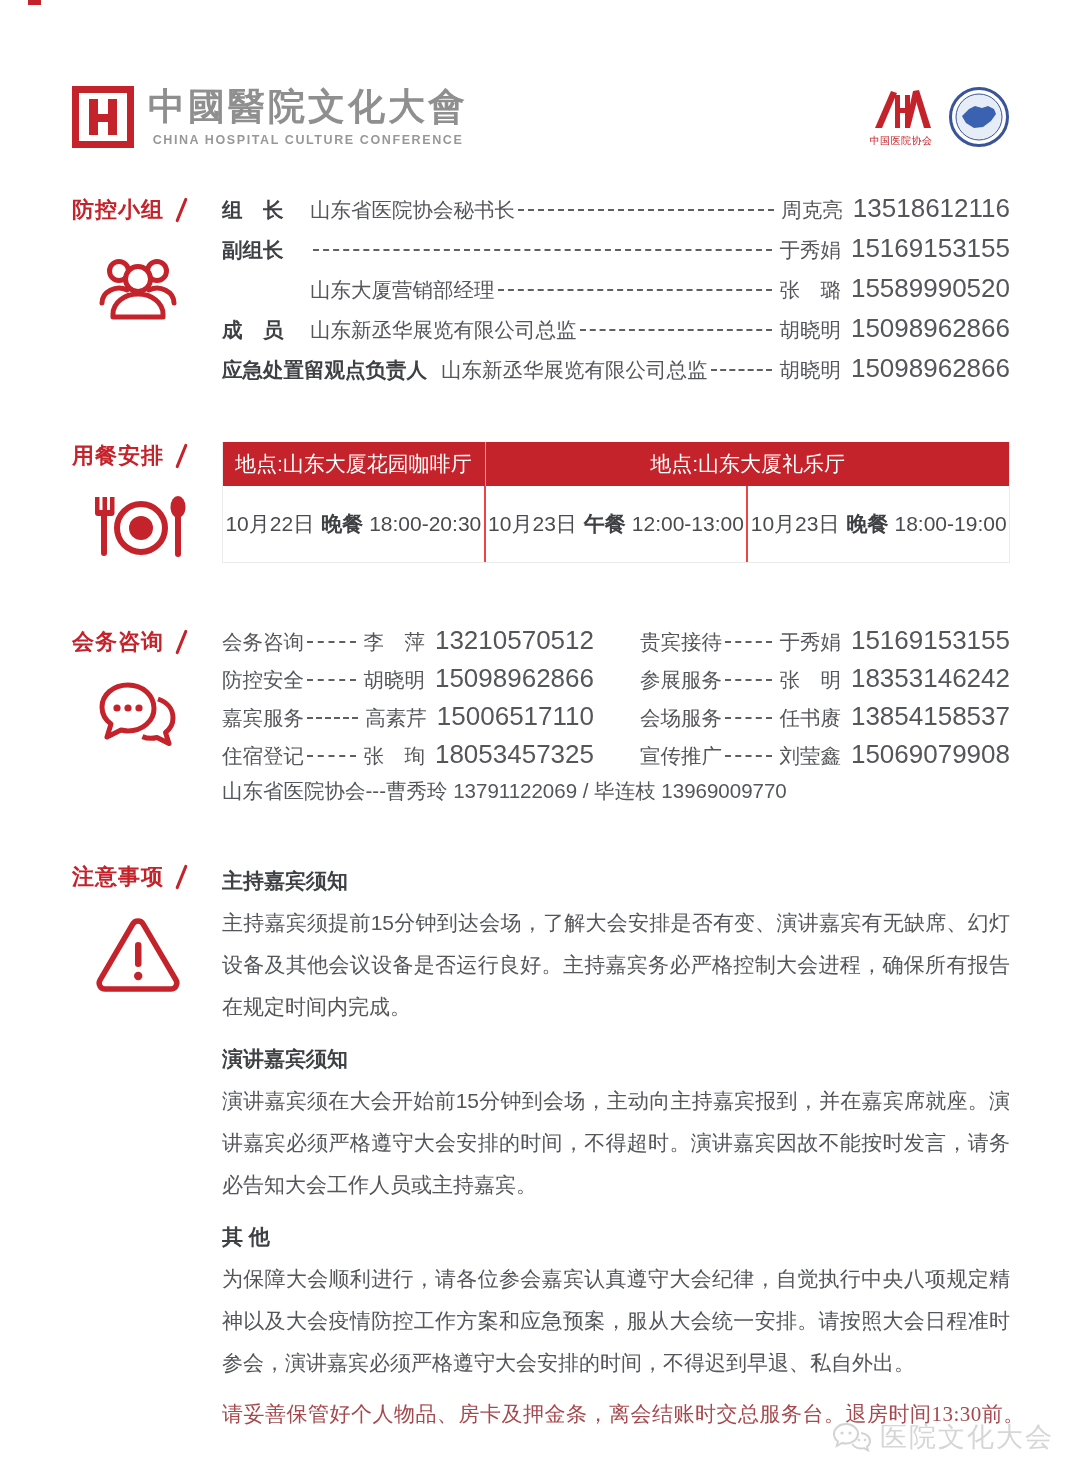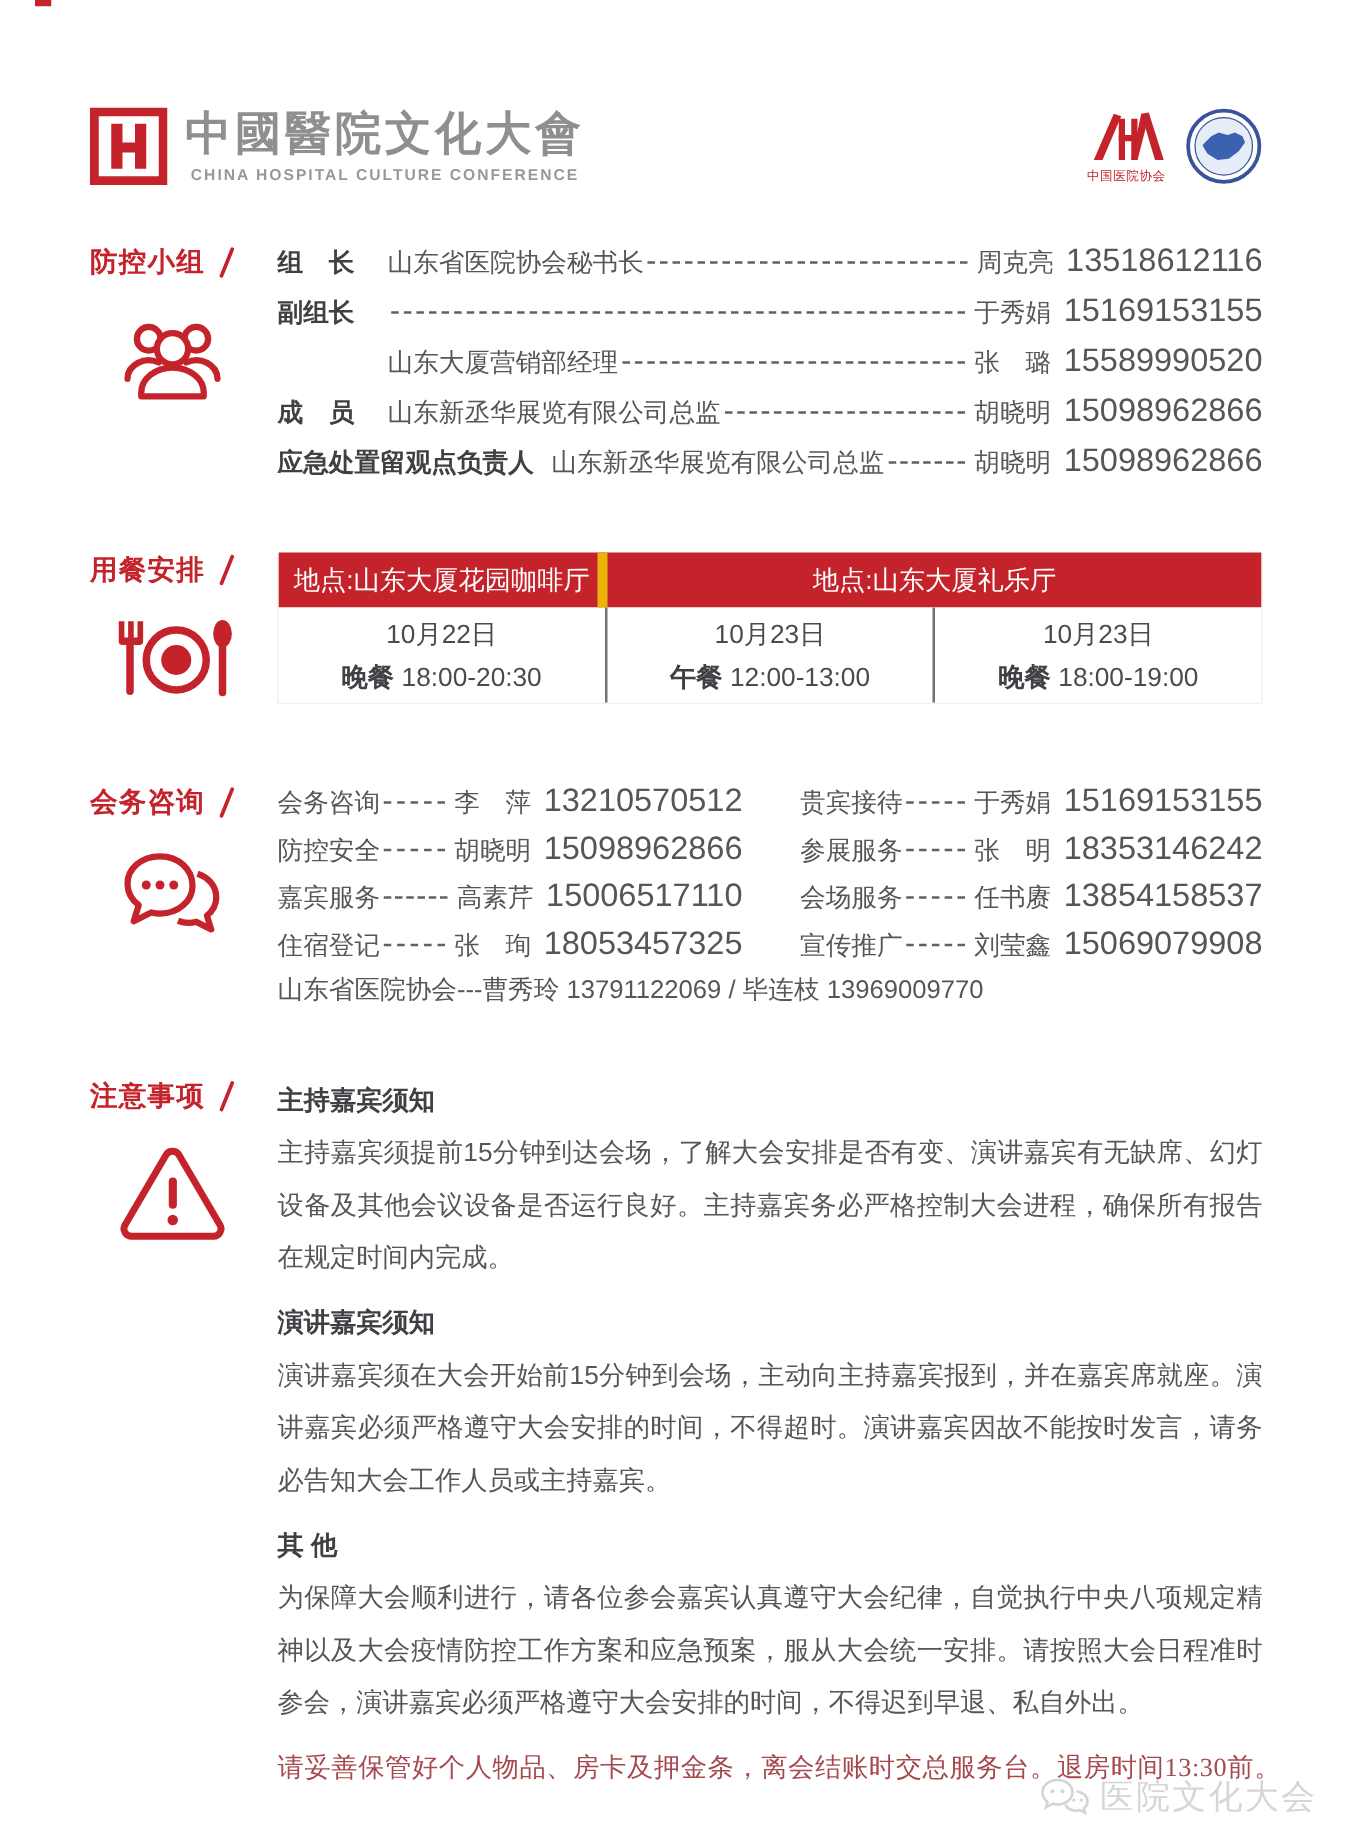--- a/index.html
+++ b/index.html
@@ -28,25 +28,25 @@
   
   .p-row{display:flex;align-items:baseline;height:40px;font-size:20.5px;color:#55565A;}
   .p-label{font-weight:bold;color:#3F4043;min-width:88px;box-sizing:border-box;padding-right:14px;white-space:nowrap;}
   .leader{flex:1;min-width:18px;border-bottom:2px dashed #5F6063;transform:translateY(-6px);margin:0 3px;}
   .p-name{white-space:nowrap;margin:0 10px 0 4px;}
   .p-phone{white-space:nowrap;font-size:26px;}
 
   
   .dine-table{margin-top:3px;border:1px solid #ECECEC;border-top:none;}
   .dine-header{display:flex;background:#C4232B;color:#fff;height:44px;align-items:center;font-size:21px;}
-  .dh1{width:33.5%;box-sizing:border-box;padding-left:12px;border-right:8px solid #eab308;height:100%;display:flex;align-items:center;}
+  .dh1{width:33.5%;box-sizing:border-box;padding-left:12px;border-right:1px solid #eab308;height:100%;display:flex;align-items:center;}
   .dh2{flex:1;text-align:center;}
   .dine-body{display:flex;height:76px;background:#fff;}
-  .dine-cell{width:33.33%;display:flex;flex-direction:column;justify-content:center;align-items:center;gap:7px;font-size:21px;color:#4A4B4E;}
-  .dine-cell + .dine-cell{border-left:2px solid #737373;}
+  .dine-cell{width:33.33%;display:flex;flex-direction:row;justify-content:center;align-items:center;gap:7px;font-size:21px;color:#4A4B4E;}
+  .dine-cell + .dine-cell{border-left:2px solid #ef4444;}
   .meal{font-weight:bold;color:#3F4043;margin-right:6px;}
 
   
   .consult-cols{display:flex;}
   .c-left{width:372px;margin-right:46px;flex:none;}
   .c-right{flex:1;}
   .c-row{display:flex;align-items:baseline;height:38px;font-size:20.5px;color:#55565A;}
   .c-extra{height:38px;font-size:20.5px;color:#55565A;white-space:nowrap;}
 
   

